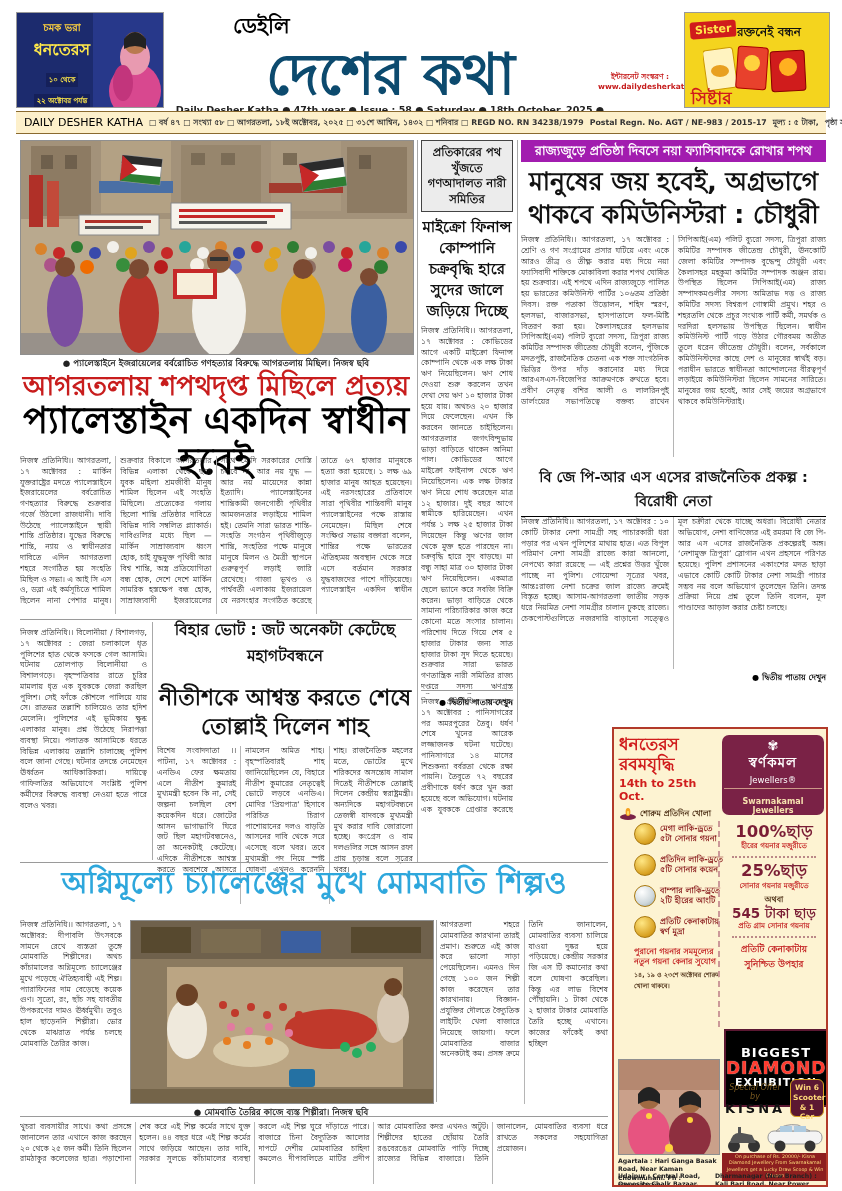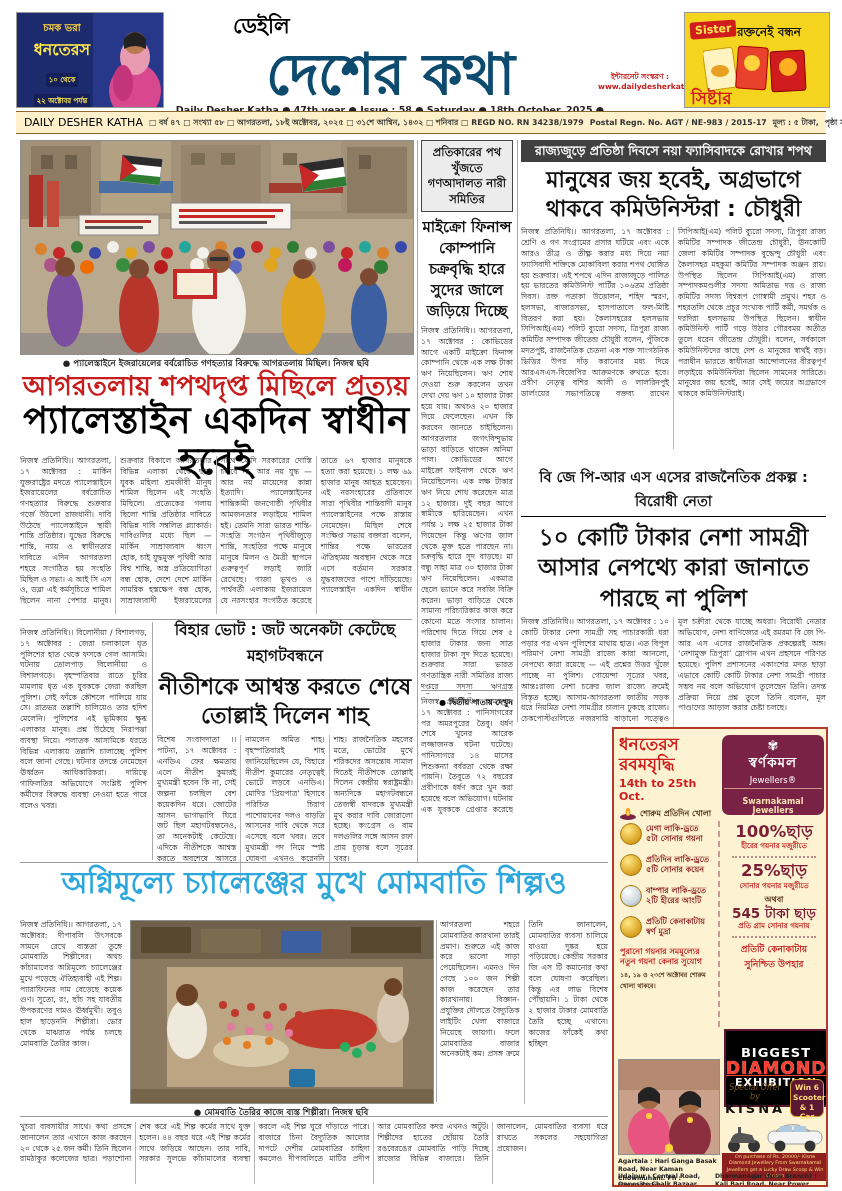--- a/index.html
+++ b/index.html
@@ -22,22 +22,22 @@
   .netbox{font-size:7.5px;font-weight:bold;color:#c61d1d;text-align:center;line-height:1.35;}
   .infostrip{background:#fdf0cb;border-top:1.5px solid #8a6a2f;border-bottom:1.5px solid #8a6a2f;display:flex;align-items:center;gap:6px;padding:0 8px;box-sizing:border-box;}
   .infostrip .p{font-size:11px;font-weight:400;color:#000;white-space:nowrap;}
   .infostrip .d{font-size:7.8px;font-weight:bold;color:#333;white-space:nowrap;}
   
   .kick-red{color:#c81d1d;font-size:27px;font-weight:900;line-height:1.1;}
   .head-xl{color:#000;font-size:37px;font-weight:900;line-height:1.12;}
   .caption{font-size:8.6px;font-weight:bold;color:#222;}
   .boxkick{border:1.6px solid #444;background:#ececec;font-size:11.5px;font-weight:900;text-align:center;line-height:1.35;padding:4px 2px;}
   .midhead{font-size:15px;font-weight:900;text-align:center;line-height:1.4;}
-  .redstrip{background:#404040;color:#fff;font-size:12.5px;font-weight:900;text-align:center;line-height:1.3;padding:3px 2px;}
-  .rhead{font-size:22px;font-weight:900;text-align:center;line-height:1.3;}
+  .redstrip{background:#a21caf;color:#fff;font-size:12.5px;font-weight:900;text-align:center;line-height:1.3;padding:3px 2px;}
+  .rhead{font-size:25px;font-weight:900;text-align:center;line-height:1.3;}
   .ukick{font-size:14.5px;font-weight:900;text-align:center;border-bottom:1.2px solid #000;padding-bottom:2px;}
   .dhead{font-size:23px;font-weight:900;text-align:center;line-height:1.32;}
   .phead{font-size:14px;font-weight:900;text-align:center;line-height:1.4;}
   .bkick{font-size:15.5px;font-weight:900;text-align:center;}
   .bhead{font-size:22px;font-weight:900;text-align:center;line-height:1.3;}
   .ehead{font-size:13.5px;font-weight:900;text-align:center;line-height:1.45;}
   .chead{color:#2ea7dc;font-size:30px;font-weight:900;text-align:center;line-height:1.1;}
   
   .adL{background:#1c2b6e;border:1px solid #999;overflow:hidden;color:#fff;}
   .adL .t1{font-size:10px;font-weight:bold;color:#ffd23e;}
@@ -58,21 +58,21 @@
   .logobox .lb2{font-size:8.5px;}
   .logobox .lb3{font-size:8px;font-weight:900;color:#f7e2b0;border-top:1px solid #c98;margin-top:3px;padding-top:8px;}
   .lucky-item{display:flex;align-items:center;gap:4px;margin-bottom:9px;}
   .coin{width:20px;height:20px;border-radius:50%;background:radial-gradient(circle at 35% 30%,#ffe784,#d8a020 70%,#a86f10);flex:0 0 20px;border:1px solid #a9780f;}
   .lucky-t{font-size:8px;font-weight:900;color:#8d2121;line-height:1.3;}
   .offer-big{color:#7a1d35;font-size:16.5px;font-weight:900;text-align:center;line-height:1.05;}
   .offer-sub{color:#c42525;font-size:7.2px;font-weight:bold;text-align:center;}
   .dotted{border-top:2px dotted #b88;margin:4px 8px;}
   .expo{background:#000000;border:2px solid #5c1832;text-align:center;padding:15px 0;}
   .expo .e1{color:#fff;font-size:13px;font-weight:900;letter-spacing:1px;line-height:1.05;}
-  .expo .e2{color:#ff3b2f;font-size:17px;font-weight:900;letter-spacing:1px;line-height:1.05;text-shadow:0 0 1px #fff;text-decoration:underline;}
+  .expo .e2{color:#ff3b2f;font-size:17px;font-weight:900;letter-spacing:1px;line-height:1.05;text-shadow:0 0 1px #fff;}
   .expo .e3{color:#fff;font-size:11px;font-weight:900;letter-spacing:1px;line-height:1.1;}
   .winbox{background:#5c1832;border:1.5px solid #d8a020;border-radius:6px;color:#ffd97a;font-size:7.5px;font-weight:900;text-align:center;padding:3px 2px;line-height:1.3;}
   .kisna1{font-size:8px;color:#7a5a20;font-style:italic;text-align:center;}
   .kisna2{font-size:13px;font-weight:900;letter-spacing:3px;color:#111;text-align:center;}
   .coupon{background:#8d1f1f;color:#ffd97a;font-size:4.8px;text-align:center;line-height:1.35;padding:1px 2px;}
   .addrline{font-size:7px;color:#222;line-height:1.55;font-weight:bold;}
 </style>
 </head>
 <body>
 
@@ -234,32 +234,31 @@
   </div>
 
   <div class="abs" style="left:521px;top:140px;width:305px;">
     <div class="redstrip">রাজ্যজুড়ে প্রতিষ্ঠা দিবসে নয়া ফ্যাসিবাদকে রোখার শপথ</div>
     <div class="rhead" style="margin:4px 0;">মানুষের জয় হবেই, অগ্রভাগে থাকবে কমিউনিস্টরা : চৌধুরী</div>
     <div class="small cols2" style="height:222px;">নিজস্ব প্রতিনিধি।। আগরতলা, ১৭ অক্টোবর : শ্রেণি ও গণ সংগ্রামের প্রসার ঘটিয়ে এবং একে আরও তীব্র ও তীক্ষ্ণ করার মধ্য দিয়ে নয়া ফ্যাসিবাদী শক্তিকে মোকাবিলা করার শপথ ঘোষিত হয় শুক্রবার। এই শপথে এদিন রাজ্যজুড়ে পালিত হয় ভারতের কমিউনিস্ট পার্টির ১০৬তম প্রতিষ্ঠা দিবস। রক্ত পতাকা উত্তোলন, শহিদ স্মরণ, হলসভা, বাজারসভা, হাসপাতালে ফল-মিষ্টি বিতরণ করা হয়। কৈলাসহরের হলসভায় সিপিআই(এম) পলিট ব্যুরো সদস্য, ত্রিপুরা রাজ্য কমিটির সম্পাদক জীতেন্দ্র চৌধুরী বলেন, পুঁজিকে মদতপুষ্ট, রাজনৈতিক চেতনা এক শক্ত সাংগঠনিক ভিত্তির উপর দাঁড় করানোর মধ্য দিয়ে আরএসএস-বিজেপির আক্রমণকে রুখতে হবে। প্রবীণ নেতৃত্ব বশির আলী ও লালরিনপুই ডার্লংয়ের সভাপতিত্বে বক্তব্য রাখেন সিপিআই(এম) পলিট ব্যুরো সদস্য, ত্রিপুরা রাজ্য কমিটির সম্পাদক জীতেন্দ্র চৌধুরী, ঊনকোটি জেলা কমিটির সম্পাদক বুদ্ধেন্দু চৌধুরী এবং কৈলাসহর মহকুমা কমিটির সম্পাদক অঞ্জন রায়। উপস্থিত ছিলেন সিপিআই(এম) রাজ্য সম্পাদকমণ্ডলীর সদস্য অমিতাভ দত্ত ও রাজ্য কমিটির সদস্য বিশ্বরূপ গোস্বামী প্রমুখ। শহর ও শহরতলি থেকে প্রচুর সংখ্যক পার্টি কর্মী, সমর্থক ও দরদিরা হলসভায় উপস্থিত ছিলেন। স্বাধীন কমিউনিস্ট পার্টি গড়ে উঠার গৌরবময় অতীত তুলে ধরেন জীতেন্দ্র চৌধুরী। বলেন, সর্বকালে কমিউনিস্টদের কাছে দেশ ও মানুষের স্বার্থই বড়। পরাধীন ভারতে স্বাধীনতা আন্দোলনের বীরত্বপূর্ণ লড়াইয়ে কমিউনিস্টরা ছিলেন সামনের সারিতে। মানুষের জয় হবেই, আর সেই জয়ের অগ্রভাগে থাকবে কমিউনিস্টরাই।</div>
   </div>
 
   <div class="abs" style="left:521px;top:466px;width:305px;">
     <div class="ukick">বি জে পি-আর এস এসের রাজনৈতিক প্রকল্প : বিরোধী নেতা</div>
-    <div class="dhead" style="margin:5px 0 4px;">১০ কোটি টাকার নেশা সামগ্রী আসার নেপথ্যে কারা জানাতে পারছে না পুলিশ</div>
     <div class="small cols2" style="height:152px;">নিজস্ব প্রতিনিধি।। আগরতলা, ১৭ অক্টোবর : ১০ কোটি টাকার নেশা সামগ্রী সহ পাচারকারী ধরা পড়ার পর এখন পুলিশের মাথায় হাত। এত বিপুল পরিমাণ নেশা সামগ্রী রাজ্যে কারা আনলো, নেপথ্যে কারা রয়েছে — এই প্রশ্নের উত্তর খুঁজে পাচ্ছে না পুলিশ। গোয়েন্দা সূত্রের খবর, আন্তঃরাজ্য নেশা চক্রের জাল রাজ্যে ক্রমেই বিস্তৃত হচ্ছে। আসাম-আগরতলা জাতীয় সড়ক ধরে নিয়মিত নেশা সামগ্রীর চালান ঢুকছে রাজ্যে। চেকপোস্টগুলিতে নজরদারি বাড়ানো সত্ত্বেও মূল চক্রীরা থেকে যাচ্ছে অধরা। বিরোধী নেতার অভিযোগ, নেশা বাণিজ্যের এই রমরমা বি জে পি-আর এস এসের রাজনৈতিক প্রকল্পেরই অঙ্গ। ‘নেশামুক্ত ত্রিপুরা’ স্লোগান এখন প্রহসনে পরিণত হয়েছে। পুলিশ প্রশাসনের একাংশের মদত ছাড়া এভাবে কোটি কোটি টাকার নেশা সামগ্রী পাচার সম্ভব নয় বলে অভিযোগ তুলেছেন তিনি। তদন্ত প্রক্রিয়া নিয়ে প্রশ্ন তুলে তিনি বলেন, মূল পাণ্ডাদের আড়াল করার চেষ্টা চলছে।</div>
     <div class="cont">● দ্বিতীয় পাতায় দেখুন</div>
   </div>
 
   <div class="abs" style="left:20px;top:624px;width:127px;">
     <div class="small" style="height:190px;margin-top:4px;">নিজস্ব প্রতিনিধি।। বিলোনীয়া / বিশালগড়, ১৭ অক্টোবর : জেরা চলাকালে ধৃত পুলিশের হাত থেকে ফসকে গেল আসামি। ঘটনায় তোলপাড় বিলোনীয়া ও বিশালগড়ে। বৃহস্পতিবার রাতে চুরির মামলায় ধৃত এক যুবককে জেরা করছিল পুলিশ। সেই ফাঁকে কৌশলে পালিয়ে যায় সে। রাতভর তল্লাশি চালিয়েও তার হদিশ মেলেনি। পুলিশের এই ভূমিকায় ক্ষুব্ধ এলাকার মানুষ। প্রশ্ন উঠেছে নিরাপত্তা ব্যবস্থা নিয়ে। পলাতক আসামিকে ধরতে বিভিন্ন এলাকায় তল্লাশি চালাচ্ছে পুলিশ বলে জানা গেছে। ঘটনার তদন্তে নেমেছেন ঊর্ধ্বতন আধিকারিকরা। দায়িত্বে গাফিলতির অভিযোগে সংশ্লিষ্ট পুলিশ কর্মীদের বিরুদ্ধে ব্যবস্থা নেওয়া হতে পারে বলেও খবর।</div>
   </div>
 
   <div class="abs" style="left:157px;top:618px;width:256px;">
     <div class="bkick">বিহার ভোট : জট অনেকটা কেটেছে মহাগটবন্ধনে</div>
-    <div class="bhead" style="margin:3px 0 5px;">নীতীশকে আশ্বস্ত করতে শেষে তোল্লাই দিলেন শাহ</div>
+    <div class="bhead" style="margin:14px 0 5px;">নীতীশকে আশ্বস্ত করতে শেষে তোল্লাই দিলেন শাহ</div>
     <div class="small cols3" style="height:158px;">বিশেষ সংবাদদাতা ।। পাটনা, ১৭ অক্টোবর : এনডিএ ফের ক্ষমতায় এলে নীতীশ কুমারই মুখ্যমন্ত্রী হবেন কি না, সেই জল্পনা চলছিল বেশ কয়েকদিন ধরে। জোটের আসন ভাগাভাগি ঘিরে জট ছিল মহাগটবন্ধনেও, তা অনেকটাই কেটেছে। এদিকে নীতীশকে আশ্বস্ত করতে অবশেষে আসরে নামলেন অমিত শাহ। বৃহস্পতিবারই শাহ জানিয়েছিলেন যে, বিহারে নীতীশ কুমারের নেতৃত্বেই ভোটে লড়বে এনডিএ। মোদির ‘প্রিয়পাত্র’ হিসাবে পরিচিত চিরাগ পাশোয়ানের দলও বাড়তি আসনের দাবি থেকে সরে এসেছে বলে খবর। তবে মুখ্যমন্ত্রী পদ নিয়ে স্পষ্ট ঘোষণা এখনও করেননি শাহ। রাজনৈতিক মহলের মতে, ভোটের মুখে শরিকদের অসন্তোষ সামাল দিতেই নীতীশকে তোল্লাই দিলেন কেন্দ্রীয় স্বরাষ্ট্রমন্ত্রী। অন্যদিকে মহাগটবন্ধনে তেজস্বী যাদবকে মুখ্যমন্ত্রী মুখ করার দাবি জোরালো হচ্ছে। কংগ্রেস ও বাম দলগুলির সঙ্গে আসন রফা প্রায় চূড়ান্ত বলে সূত্রের খবর।</div>
   </div>
 
   <div class="abs chead" style="left:20px;top:866px;width:588px;">অগ্নিমূল্যে চ্যালেঞ্জের মুখে মোমবাতি শিল্পও</div>
   <div class="abs small" style="left:20px;top:920px;width:102px;height:184px;">নিজস্ব প্রতিনিধি।। আগরতলা, ১৭ অক্টোবর: দীপাবলি উৎসবকে সামনে রেখে ব্যস্ততা তুঙ্গে মোমবাতি শিল্পীদের। অথচ কাঁচামালের অগ্নিমূল্যে চ্যালেঞ্জের মুখে পড়েছে ঐতিহ্যবাহী এই শিল্প। প্যারাফিনের দাম বেড়েছে কয়েক গুণ। সুতো, রং, ছাঁচ সহ যাবতীয় উপকরণের দামও ঊর্ধ্বমুখী। তবুও হাল ছাড়েননি শিল্পীরা। ভোর থেকে মাঝরাত পর্যন্ত চলছে মোমবাতি তৈরির কাজ।</div>
   <div class="abs photoframe" style="left:130px;top:920px;width:302px;height:182px;">
     <svg width="302" height="182" viewBox="0 0 302 182">
       <rect width="302" height="182" fill="#8b7a5f"></rect>
       <rect x="0" y="0" width="302" height="38" fill="#6f614c"></rect>
       <rect x="10" y="6" width="50" height="26" fill="#57492f"></rect>
@@ -318,21 +317,21 @@
           </svg>
         <span class="open">শোরুম প্রতিদিন খোলা</span>
       </div>
     </div>
     <div class="abs logobox" style="left:108px;top:6px;width:102px;height:80px;">
       <div style="font-size:13px;line-height:1;color:#fff;">✾</div>
       <div class="lb1">স্বর্ণকমল</div>
       <div class="lb2">Jewellers®</div>
       <div class="lb3">Swarnakamal Jewellers</div>
     </div>
-    <div class="abs" style="left:6px;top:94px;width:96px;">
+    <div class="abs" style="left:20px;top:94px;width:96px;">
       <div class="lucky-item">
           <span class="coin"></span>
           <span class="lucky-t"><span>মেগা লাকি-ড্রতে</span><br><span>৫টা সোনার গয়না</span></span>
         </div>
       <div class="lucky-item">
           <span class="coin"></span>
           <span class="lucky-t"><span>প্রতিদিন লাকি-ড্রতে</span><br><span>৫টি সোনার কয়েন</span></span>
         </div>
       <div class="lucky-item">
           <span class="coin" style="background:radial-gradient(circle at 35% 30%,#fff,#cfd8dc 60%,#90a4ae);"></span>

